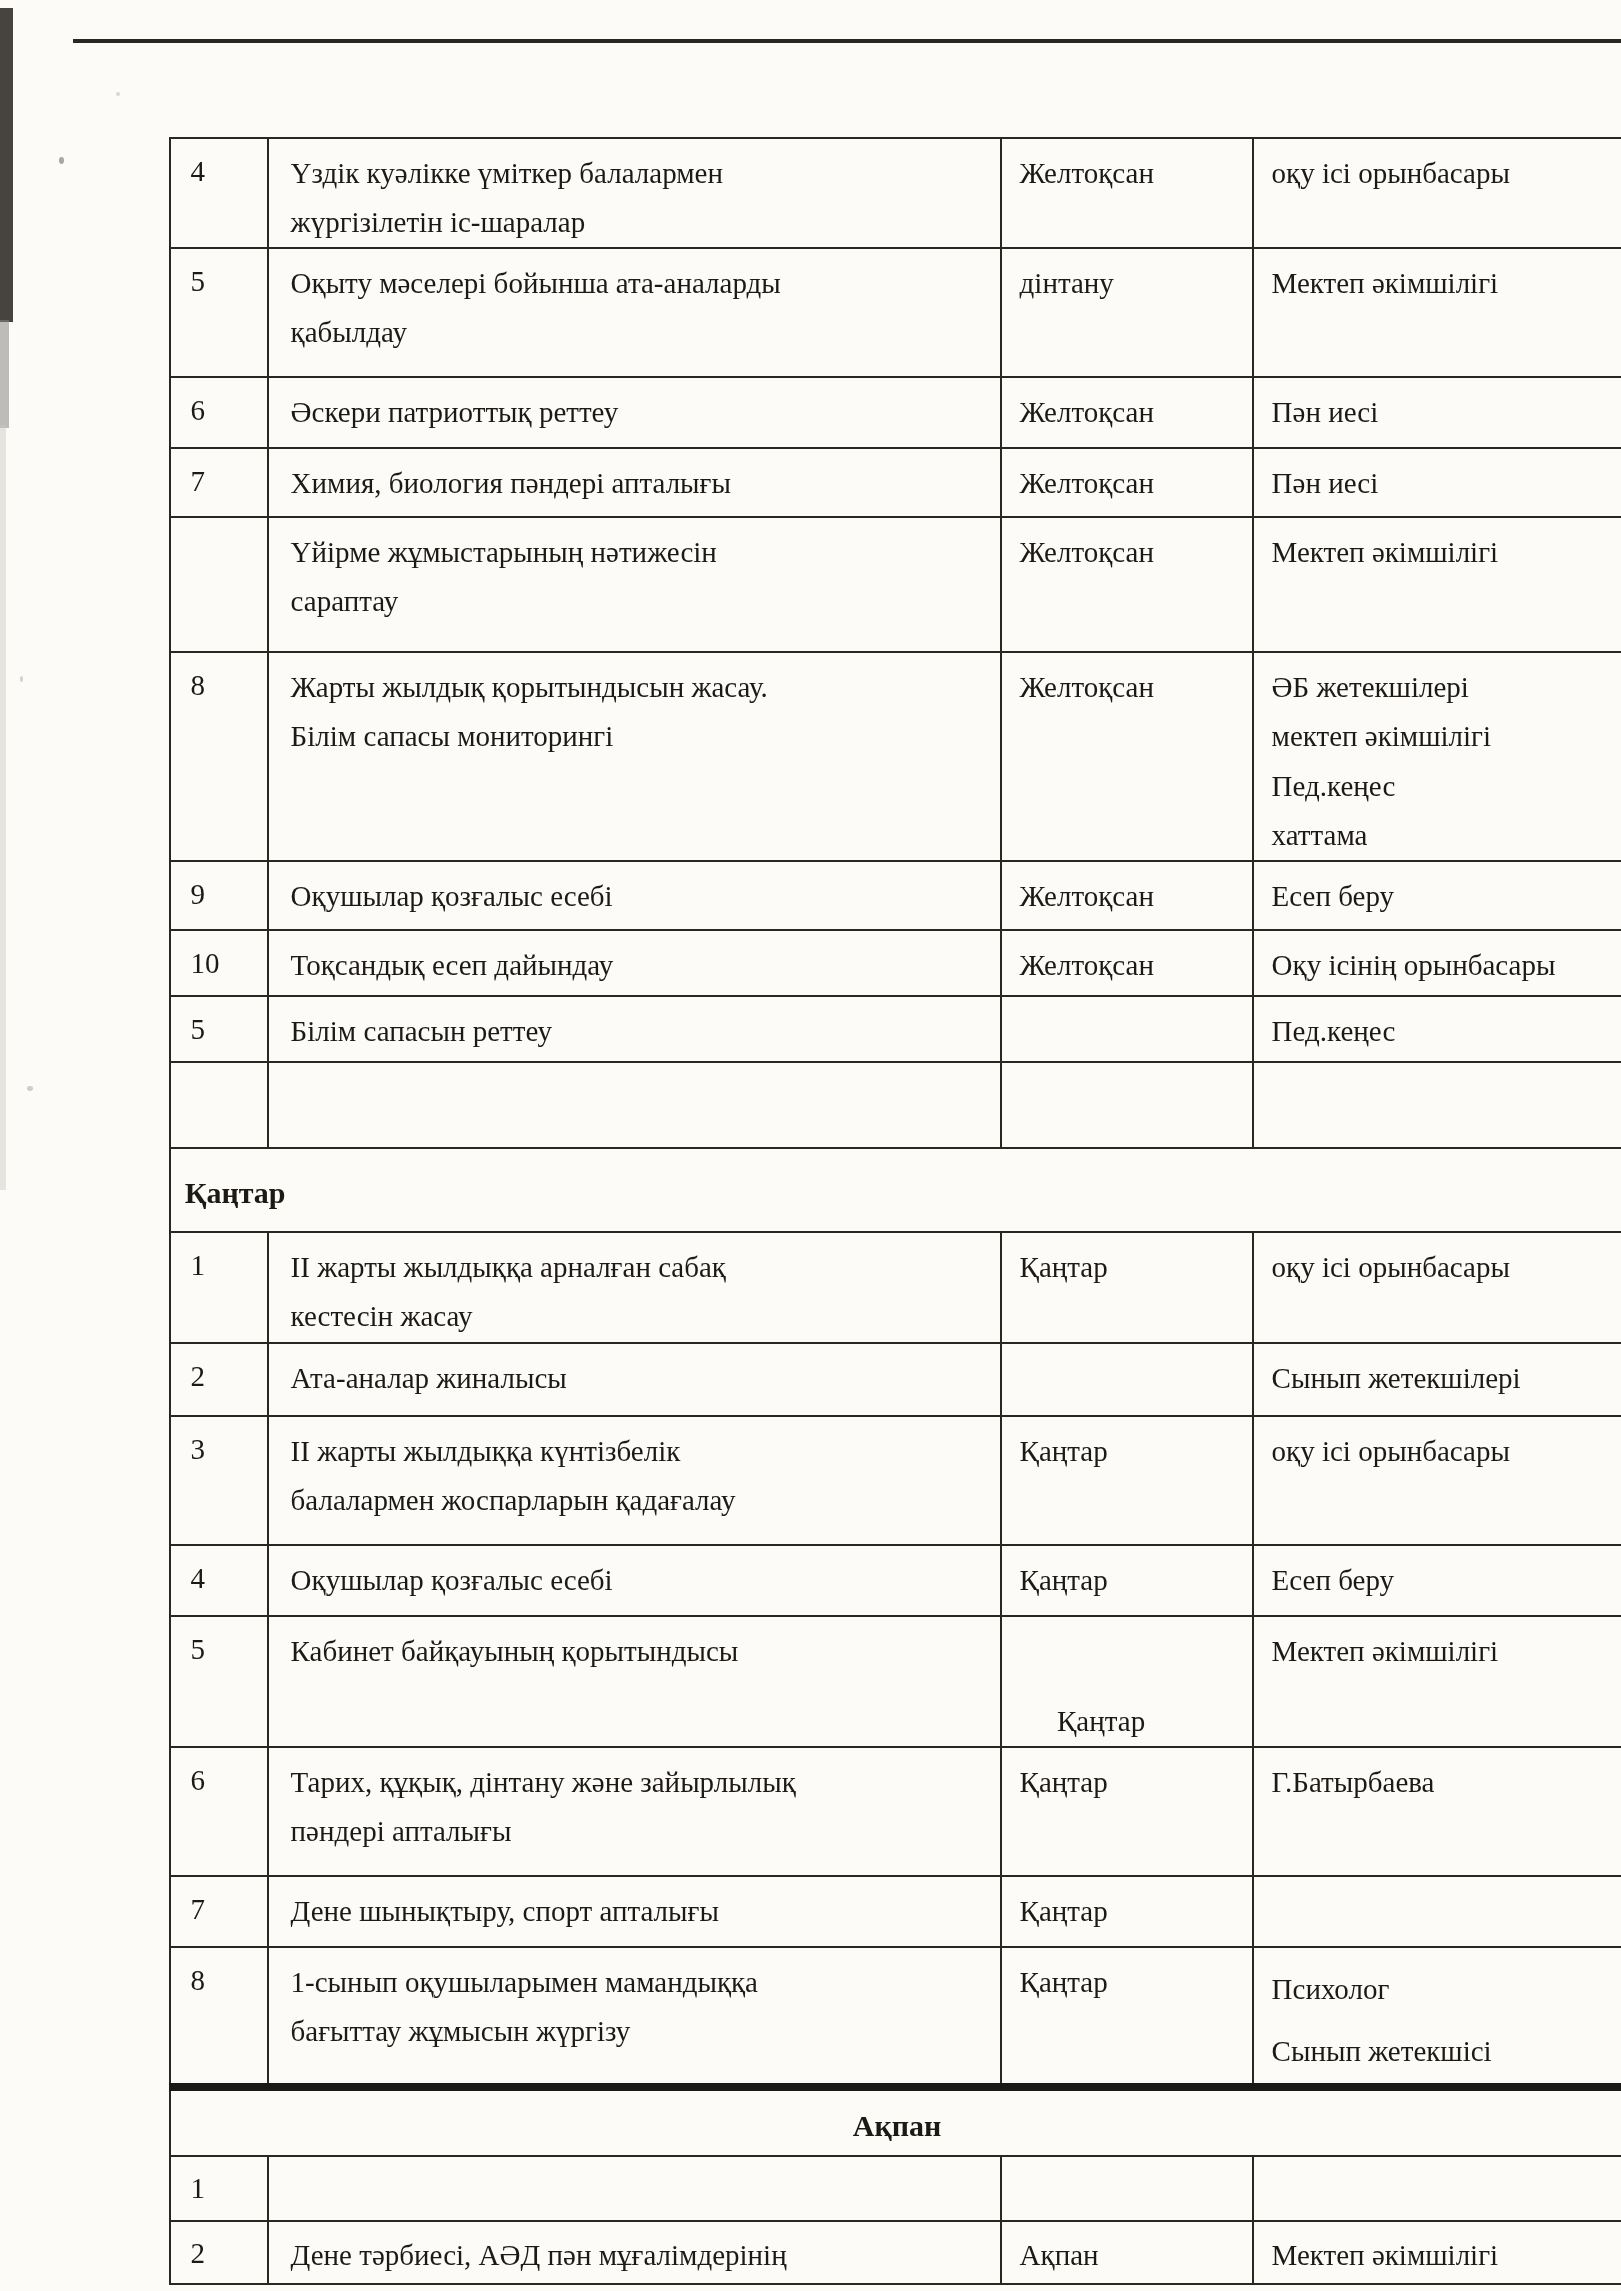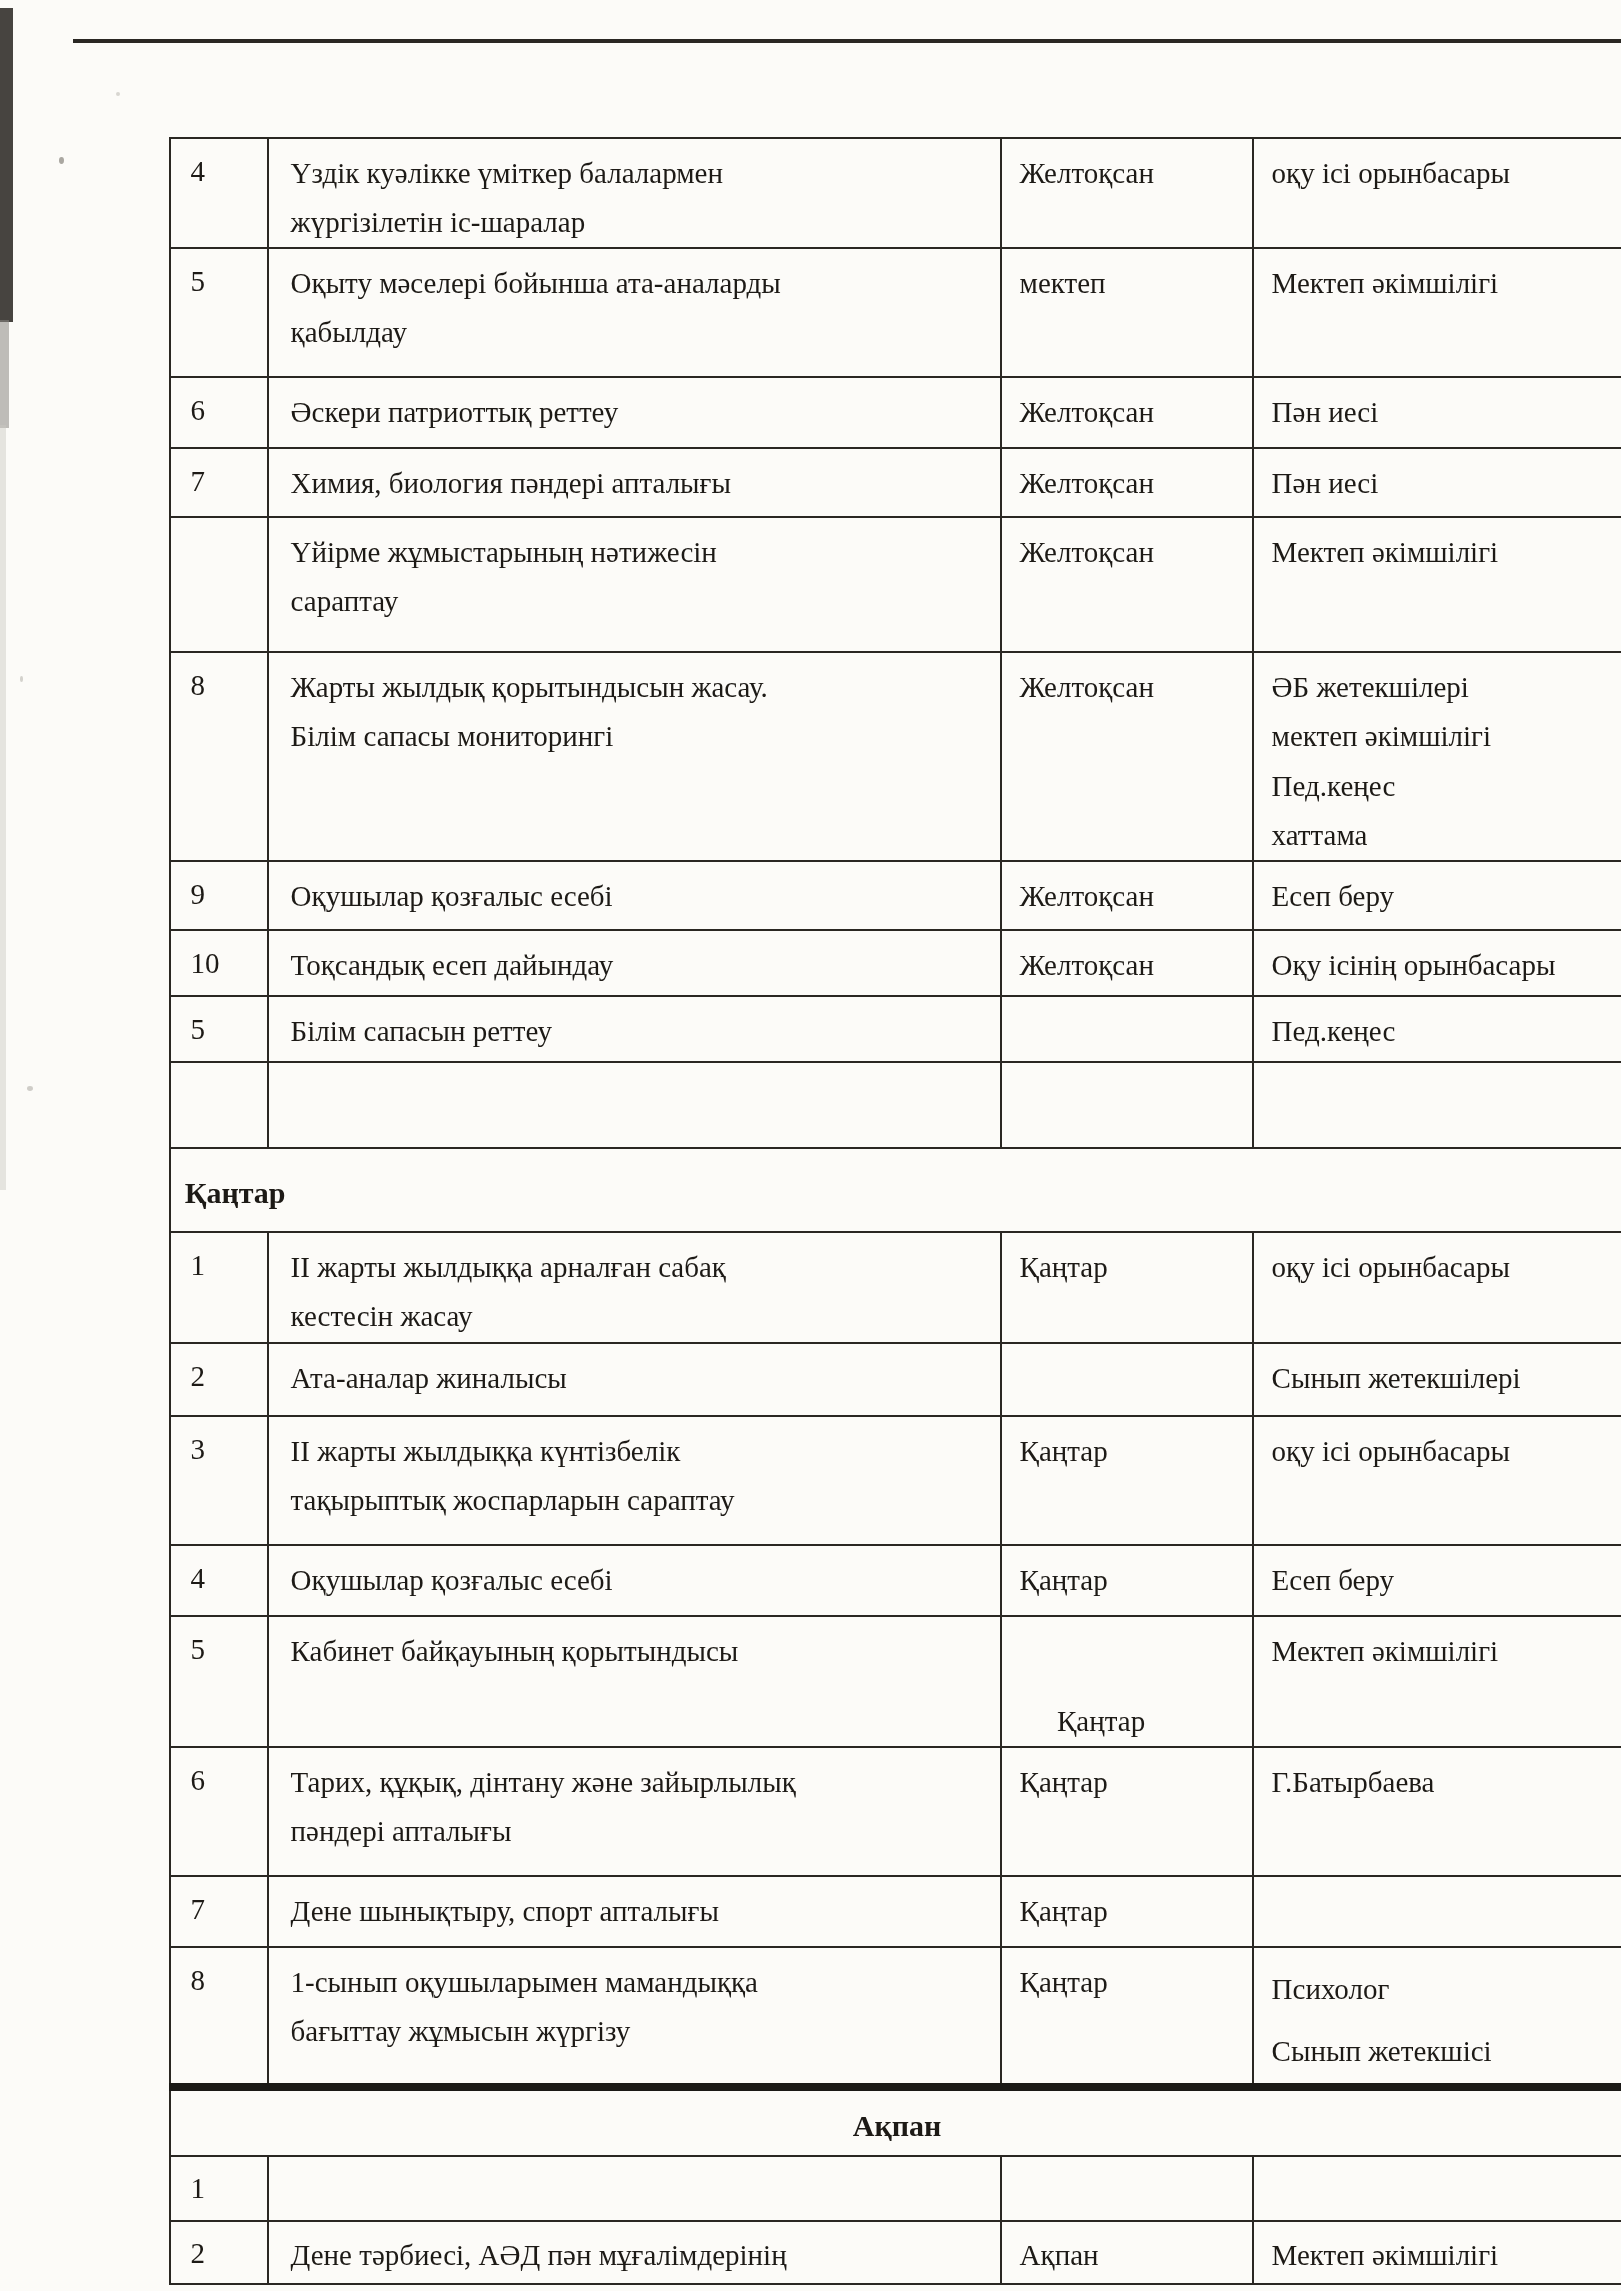--- a/index.html
+++ b/index.html
@@ -105,21 +105,21 @@
           <td class="c-num">4</td>
           <td class="c-activity">Үздік куәлікке үміткер балалармен
 жүргізілетін іс-шаралар</td>
           <td class="c-month">Желтоқсан</td>
           <td class="c-responsible">оқу ісі орынбасары</td>
         </tr>
         <tr style="height: 129px;">
           <td class="c-num">5</td>
           <td class="c-activity">Оқыту мәселері бойынша ата-аналарды
 қабылдау</td>
-          <td class="c-month">мектеп</td>
+          <td class="c-month">дінтану</td>
           <td class="c-responsible">Мектеп әкімшілігі</td>
         </tr>
         <tr style="height: 71px;">
           <td class="c-num">6</td>
           <td class="c-activity">Әскери патриоттық реттеу</td>
           <td class="c-month">Желтоқсан</td>
           <td class="c-responsible">Пән иесі</td>
         </tr>
         <tr style="height: 69px;">
           <td class="c-num">7</td>
@@ -180,21 +180,21 @@
         </tr>
         <tr style="height: 73px;">
           <td class="c-num">2</td>
           <td class="c-activity">Ата-аналар жиналысы</td>
           <td class="c-month"></td>
           <td class="c-responsible">Сынып жетекшілері</td>
         </tr>
         <tr style="height: 129px;">
           <td class="c-num">3</td>
           <td class="c-activity">II жарты жылдыққа күнтізбелік
-тақырыптық жоспарларын сараптау</td>
+балалармен жоспарларын қадағалау</td>
           <td class="c-month">Қаңтар</td>
           <td class="c-responsible">оқу ісі орынбасары</td>
         </tr>
         <tr style="height: 71px;">
           <td class="c-num">4</td>
           <td class="c-activity">Оқушылар қозғалыс есебі</td>
           <td class="c-month">Қаңтар</td>
           <td class="c-responsible">Есеп беру</td>
         </tr>
         <tr class="month-low" style="height: 129px;">

